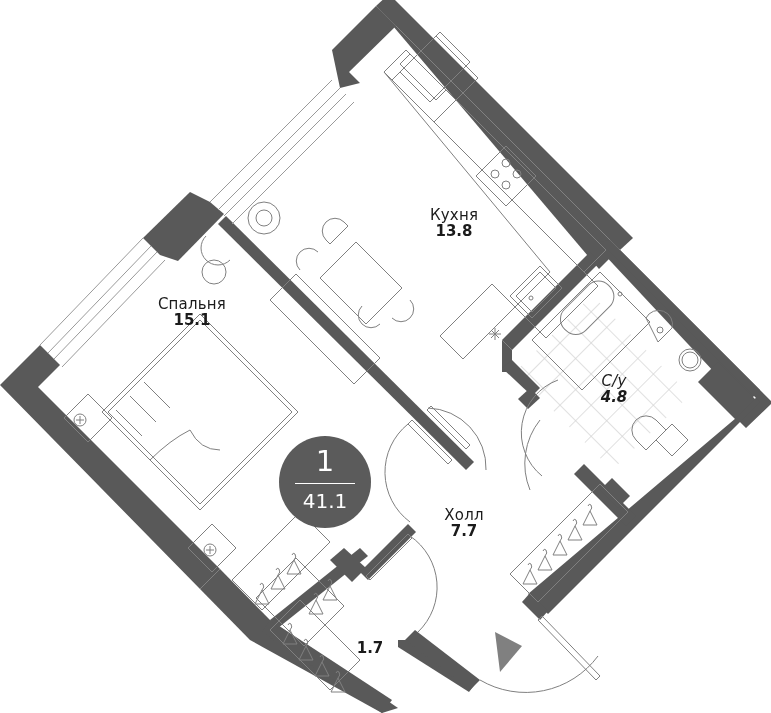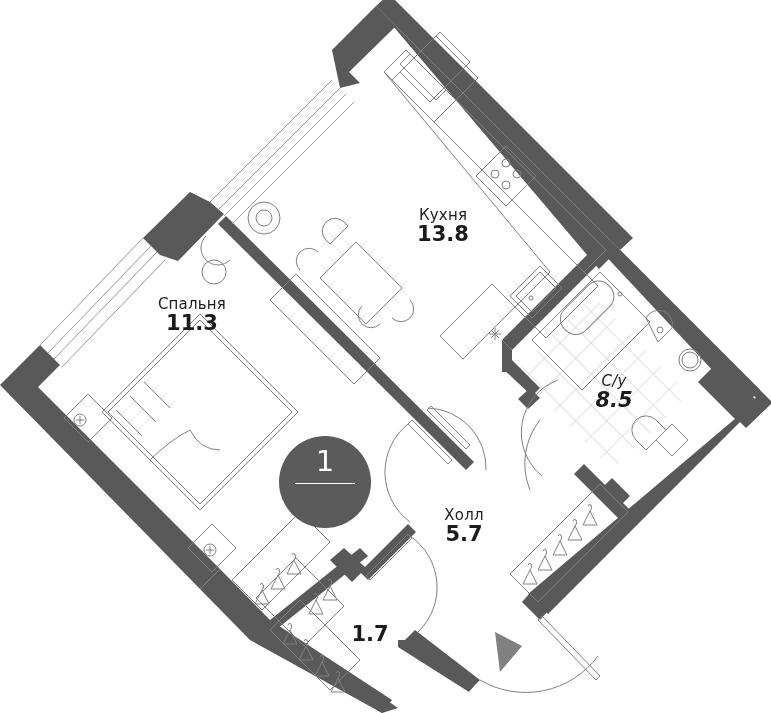--- a/index.html
+++ b/index.html
@@ -1,20 +1,20 @@
 <!DOCTYPE html>
 <html><head>
 <meta charset="utf-8">
 <style>
   html, body { margin: 0; padding: 0; background: #ffffff; }
   body { width: 771px; height: 713px; position: relative; overflow: hidden; font-family: "DejaVu Sans", "Liberation Sans", sans-serif; }
   #plan { position: absolute; left: 0; top: 0; width: 771px; height: 713px; }
   .room-label { position: absolute; text-align: center; color: #1b1b1b; line-height: 1; }
   .room-name { font-size: 15px; display: block; font-weight: 400; letter-spacing: 0.2px; }
-  .room-area { font-size: 21px; display: block; font-weight: 600; margin-top: 1px; }
+  .room-area { font-size: 15px; display: block; font-weight: 600; margin-top: 1px; }
   .badge { position: absolute; left: 279px; top: 436px; width: 92px; height: 92px; border-radius: 50%; background: #5b5b5b; color: #ffffff; text-align: center; }
   .badge .rooms { position: absolute; left: 0; right: 0; top: 8px; font-size: 29px; font-weight: 400; }
   .badge .rule { position: absolute; left: 16px; right: 16px; top: 47px; height: 1px; background: #ffffff; }
   .badge .total { position: absolute; left: 0; right: 0; top: 53px; font-size: 20px; }
 </style>
 </head>
 <body>
 
 <svg id="plan" viewBox="0 0 771 713" xmlns="http://www.w3.org/2000/svg">
   <defs>
@@ -175,36 +175,37 @@
     <path d="M410,536 a62,62 0 0 1 8,96"></path>
     <polygon points="366,576 408,534 412,538 370,580"></polygon>
     <path d="M480,680 a90,90 0 0 0 118,-24"></path>
     <polygon points="538,620 542,616 600,676 596,680"></polygon>
     <path d="M558,380 a56,56 0 0 0 -16,96"></path>
   </g>
 
   <polygon points="495,632 522,646 500,672" fill="#808080"></polygon>
 </svg>
 
-<div class="room-label" style="left:398px; top:208px; width:90px;">
+<div class="room-label" style="left:409px; top:208px; width:90px;">
   <span class="room-name">Кухня</span>
   <span class="room-area">13.8</span>
 </div>
 <div class="room-label" style="left:144px; top:297px; width:96px;">
   <span class="room-name">Спальня</span>
-  <span class="room-area">11.3</span>
+  <span class="room-area">15.1</span>
 </div>
 <div class="room-label" style="left:584px; top:374px; width:60px;font-style:italic;">
   <span class="room-name">С/у</span>
-  <span class="room-area">8.5</span>
+  <span class="room-area">4.8</span>
 </div>
 <div class="room-label" style="left:426px; top:508px; width:76px;">
   <span class="room-name">Холл</span>
-  <span class="room-area">5.7</span>
-</div>
-<div class="room-label" style="left:340px; top:623px; width:60px;">
+  <span class="room-area">7.7</span>
+</div>
+<div class="room-label" style="left:340px; top:640px; width:60px;">
   <span class="room-area">1.7</span>
 </div>
 
 <div class="badge">
   <span class="rooms">1</span>
   <span class="rule"></span>
+  <span class="total">41.1</span>
 </div>
 
 </body></html>

